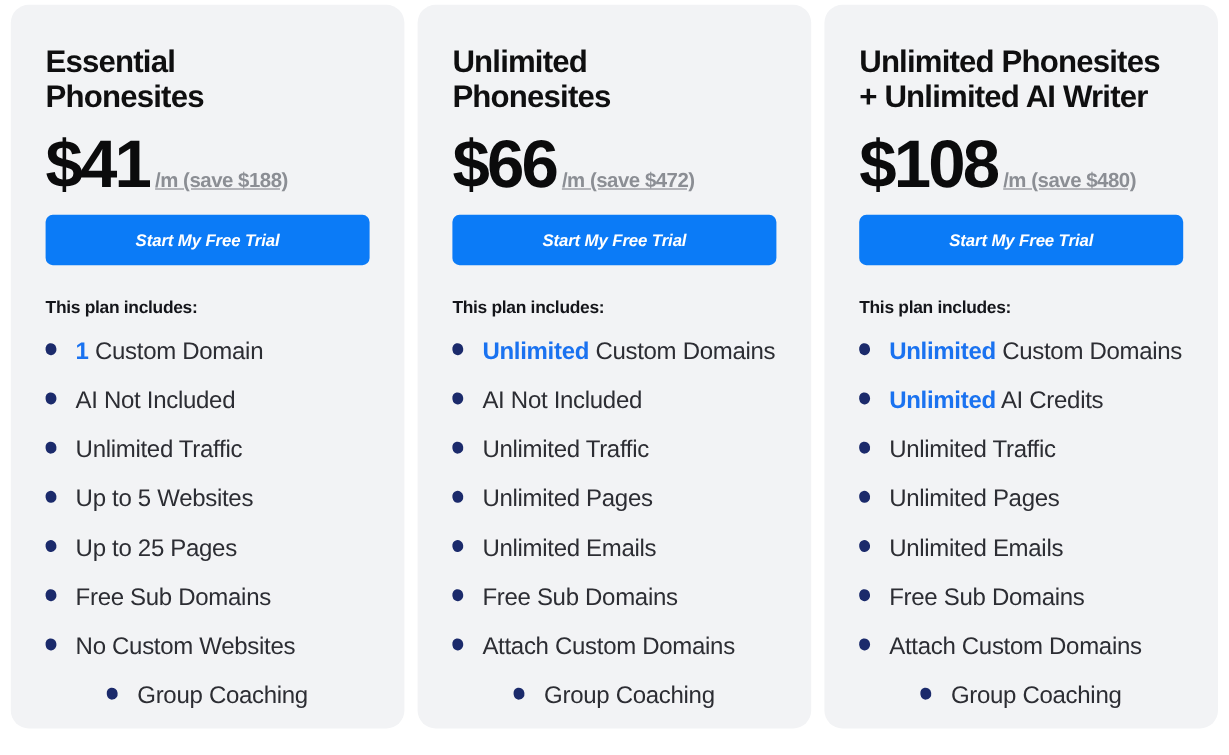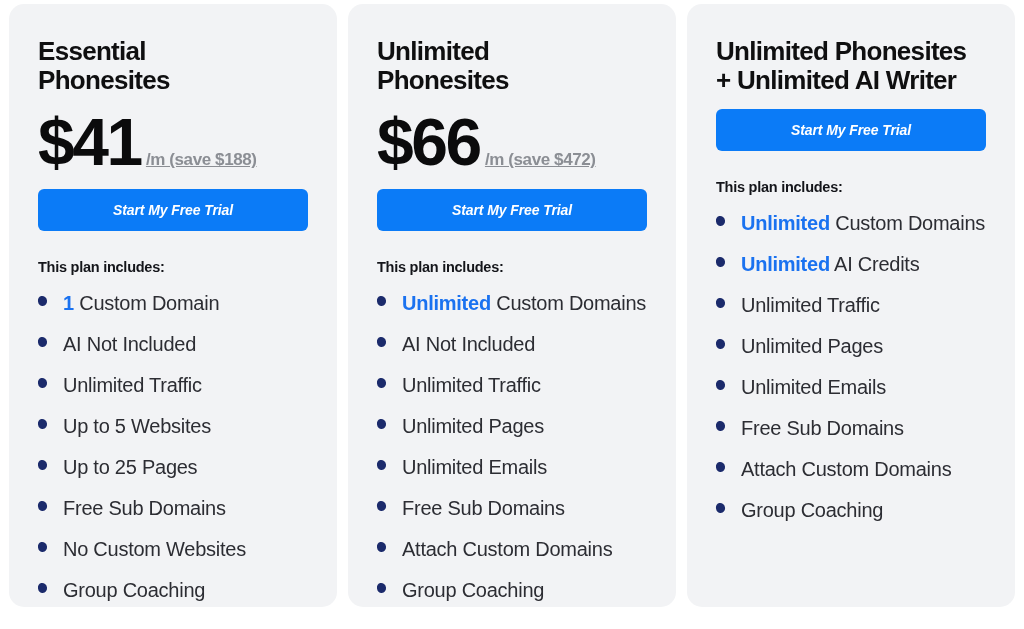--- a/index.html
+++ b/index.html
@@ -45,21 +45,21 @@
     margin: 0 0 14px 0;
     white-space: pre-line;
   }
 
   .price-row {
     display: flex;
     align-items: baseline;
     margin: 0 0 14px 0;
   }
   .price-amount {
-    font-size: 66px;
+    font-size: 56px;
     line-height: 1;
     font-weight: 700;
     letter-spacing: -2.4px;
     color: #0b0b0c;
   }
   .price-suffix {
     font-size: 17px;
     font-weight: 700;
     letter-spacing: -0.4px;
     color: #8b8e94;
@@ -102,21 +102,21 @@
   }
   .feature-item {
     display: flex;
     align-items: flex-start;
     margin-bottom: 18px;
     font-size: 20px;
     letter-spacing: -0.25px;
     color: #2c2d33;
     line-height: 1.15;
   }
-  .feature-item:last-child { margin-bottom: 0; }
+  .feature-item:last-child { margin-bottom: 0; justify-content: center; }
 
   .bullet-icon {
     flex: 0 0 auto;
     width: 9px;
     height: 10px;
     margin-top: 4px;
     margin-right: 16px;
     background: #1b2a6b;
     border-radius: 50% 60% 60% 50% / 50% 50% 50% 50%;
     transform: rotate(-8deg);
@@ -219,20 +219,24 @@
         <li class="feature-item">
           <span class="bullet-icon"></span>
           <span class="feature-text">Group Coaching</span>
         </li>
       </ul>
   </section>
 
   <section class="plan-card">
     <h2 class="plan-title">Unlimited Phonesites
 + Unlimited AI Writer</h2>
+    <div class="price-row">
+      <span class="price-amount">$108</span>
+      <span class="price-suffix">/m (save $480)</span>
+    </div>
     <button class="cta-button">Start My Free Trial</button>
     <div class="includes-label">This plan includes:</div>
     <ul class="feature-list">
         <li class="feature-item">
           <span class="bullet-icon"></span>
           <span class="feature-text"><span class="feature-highlight">Unlimited</span> Custom Domains</span>
         </li>
         <li class="feature-item">
           <span class="bullet-icon"></span>
           <span class="feature-text"><span class="feature-highlight">Unlimited</span> AI Credits</span>

